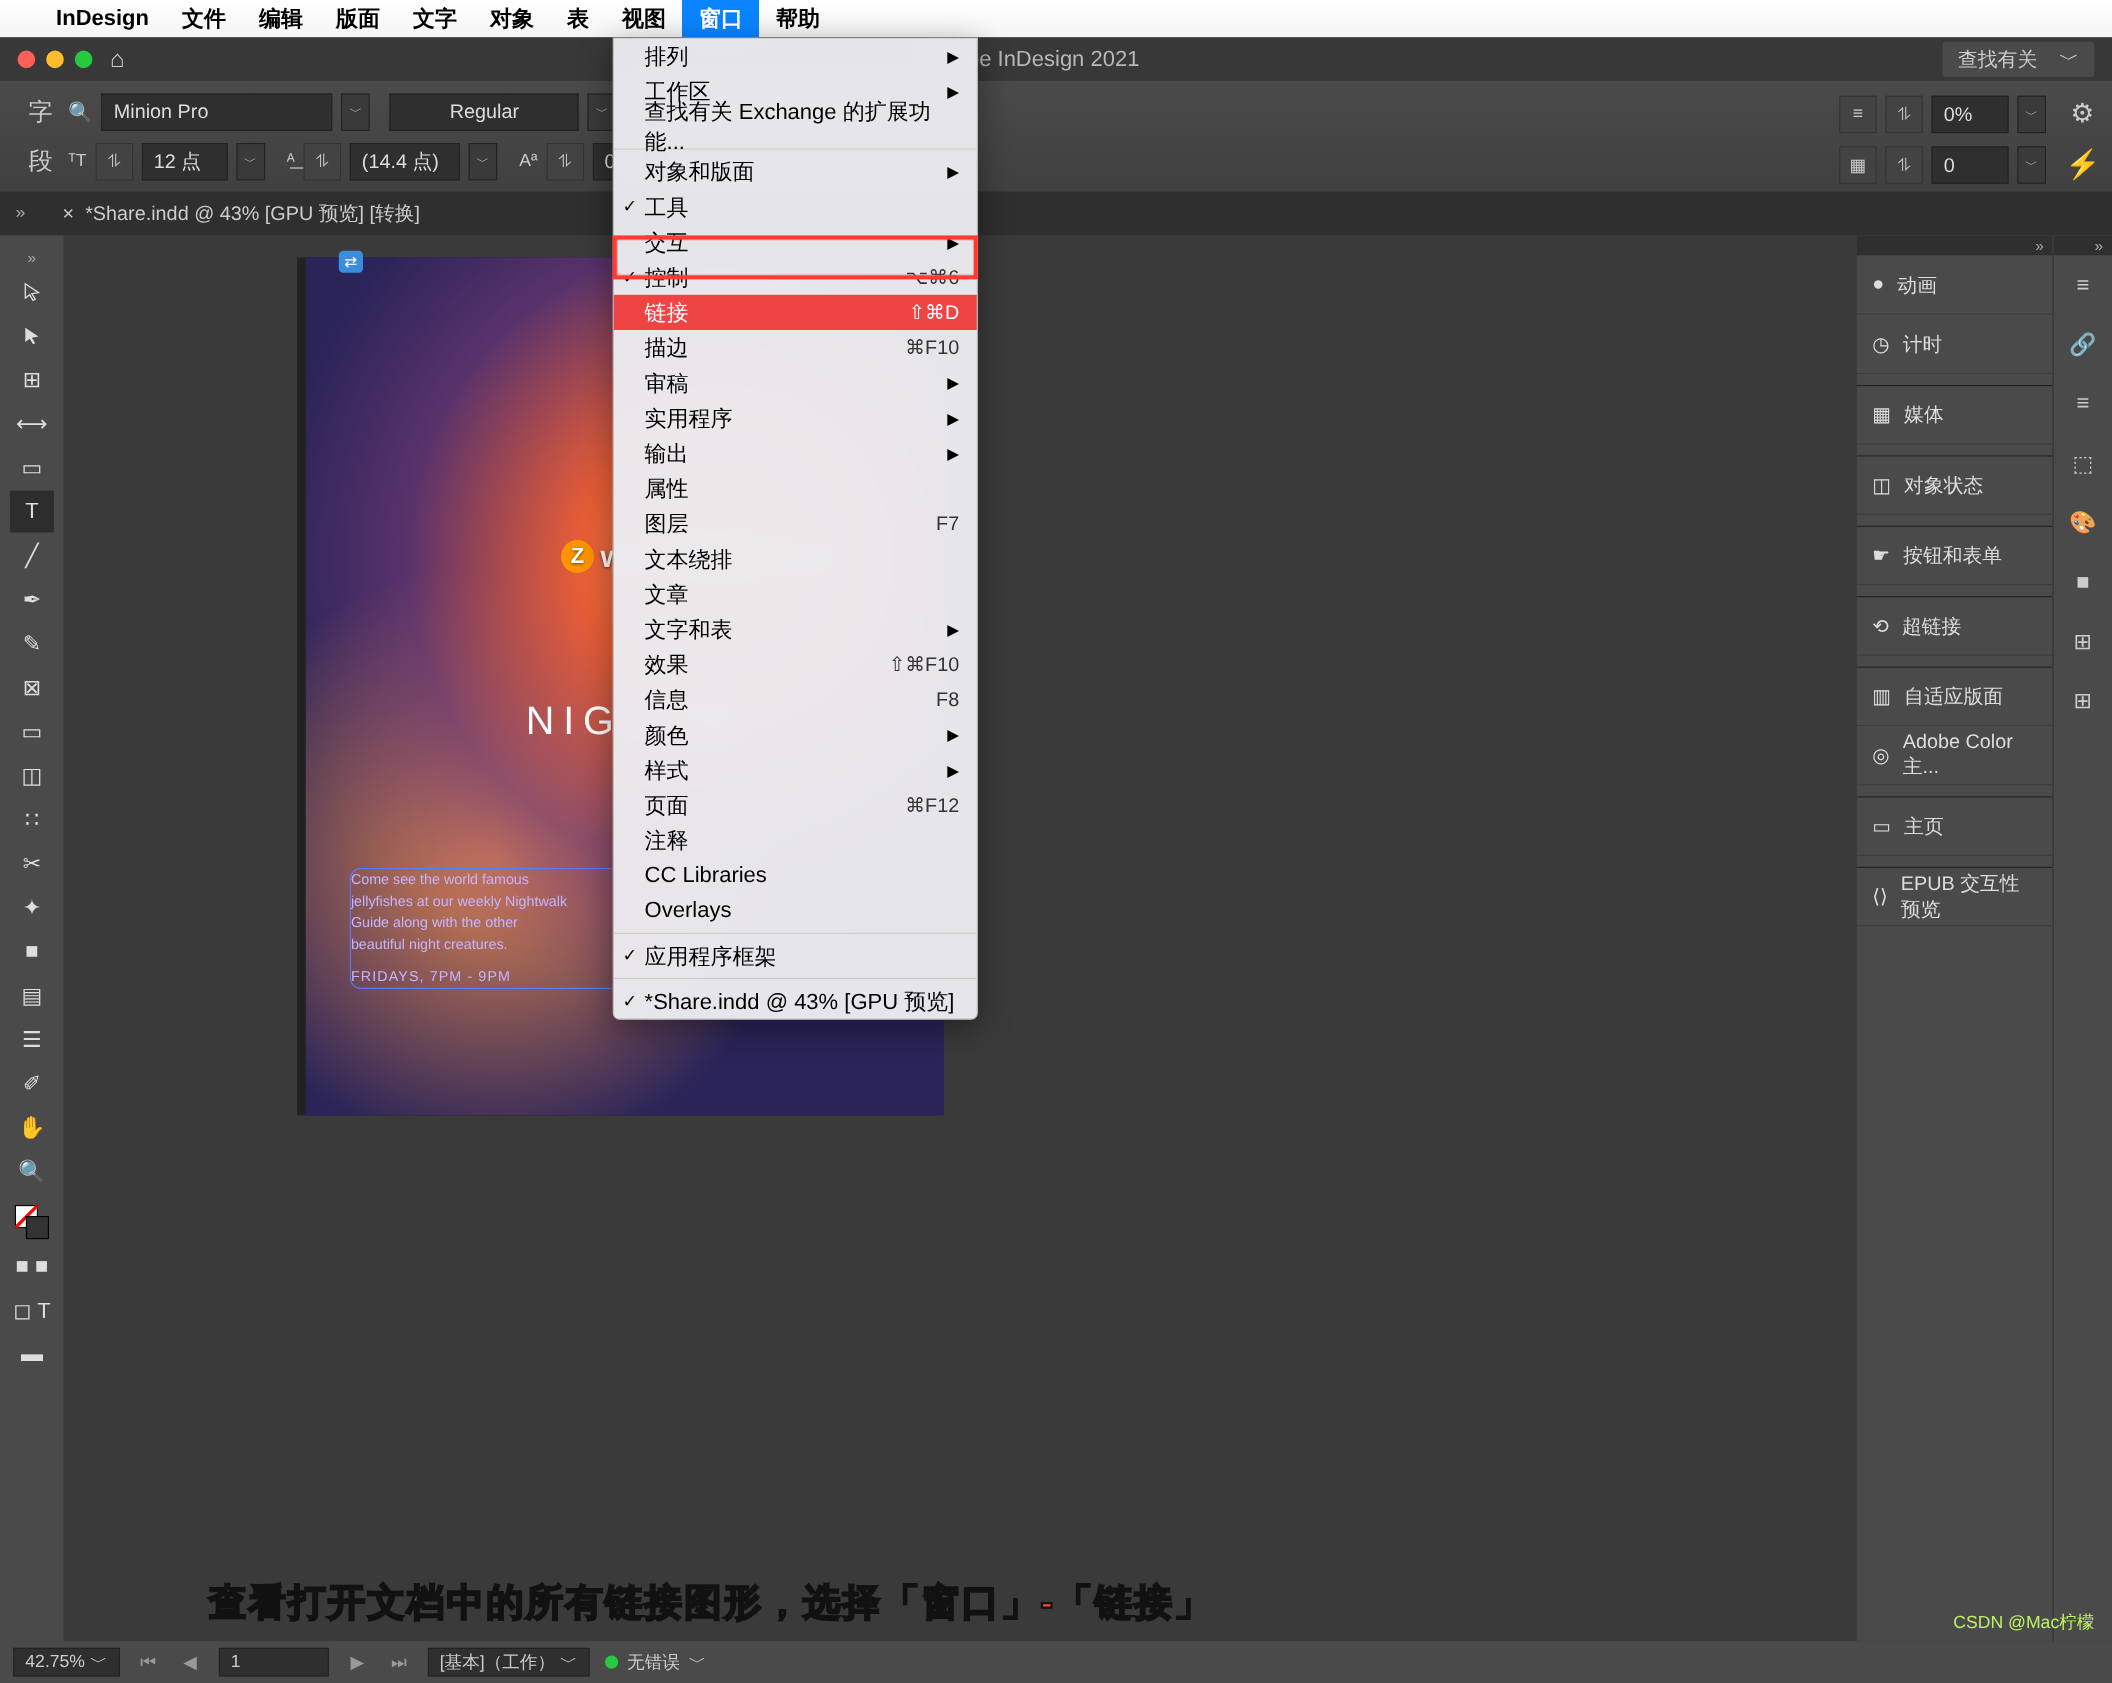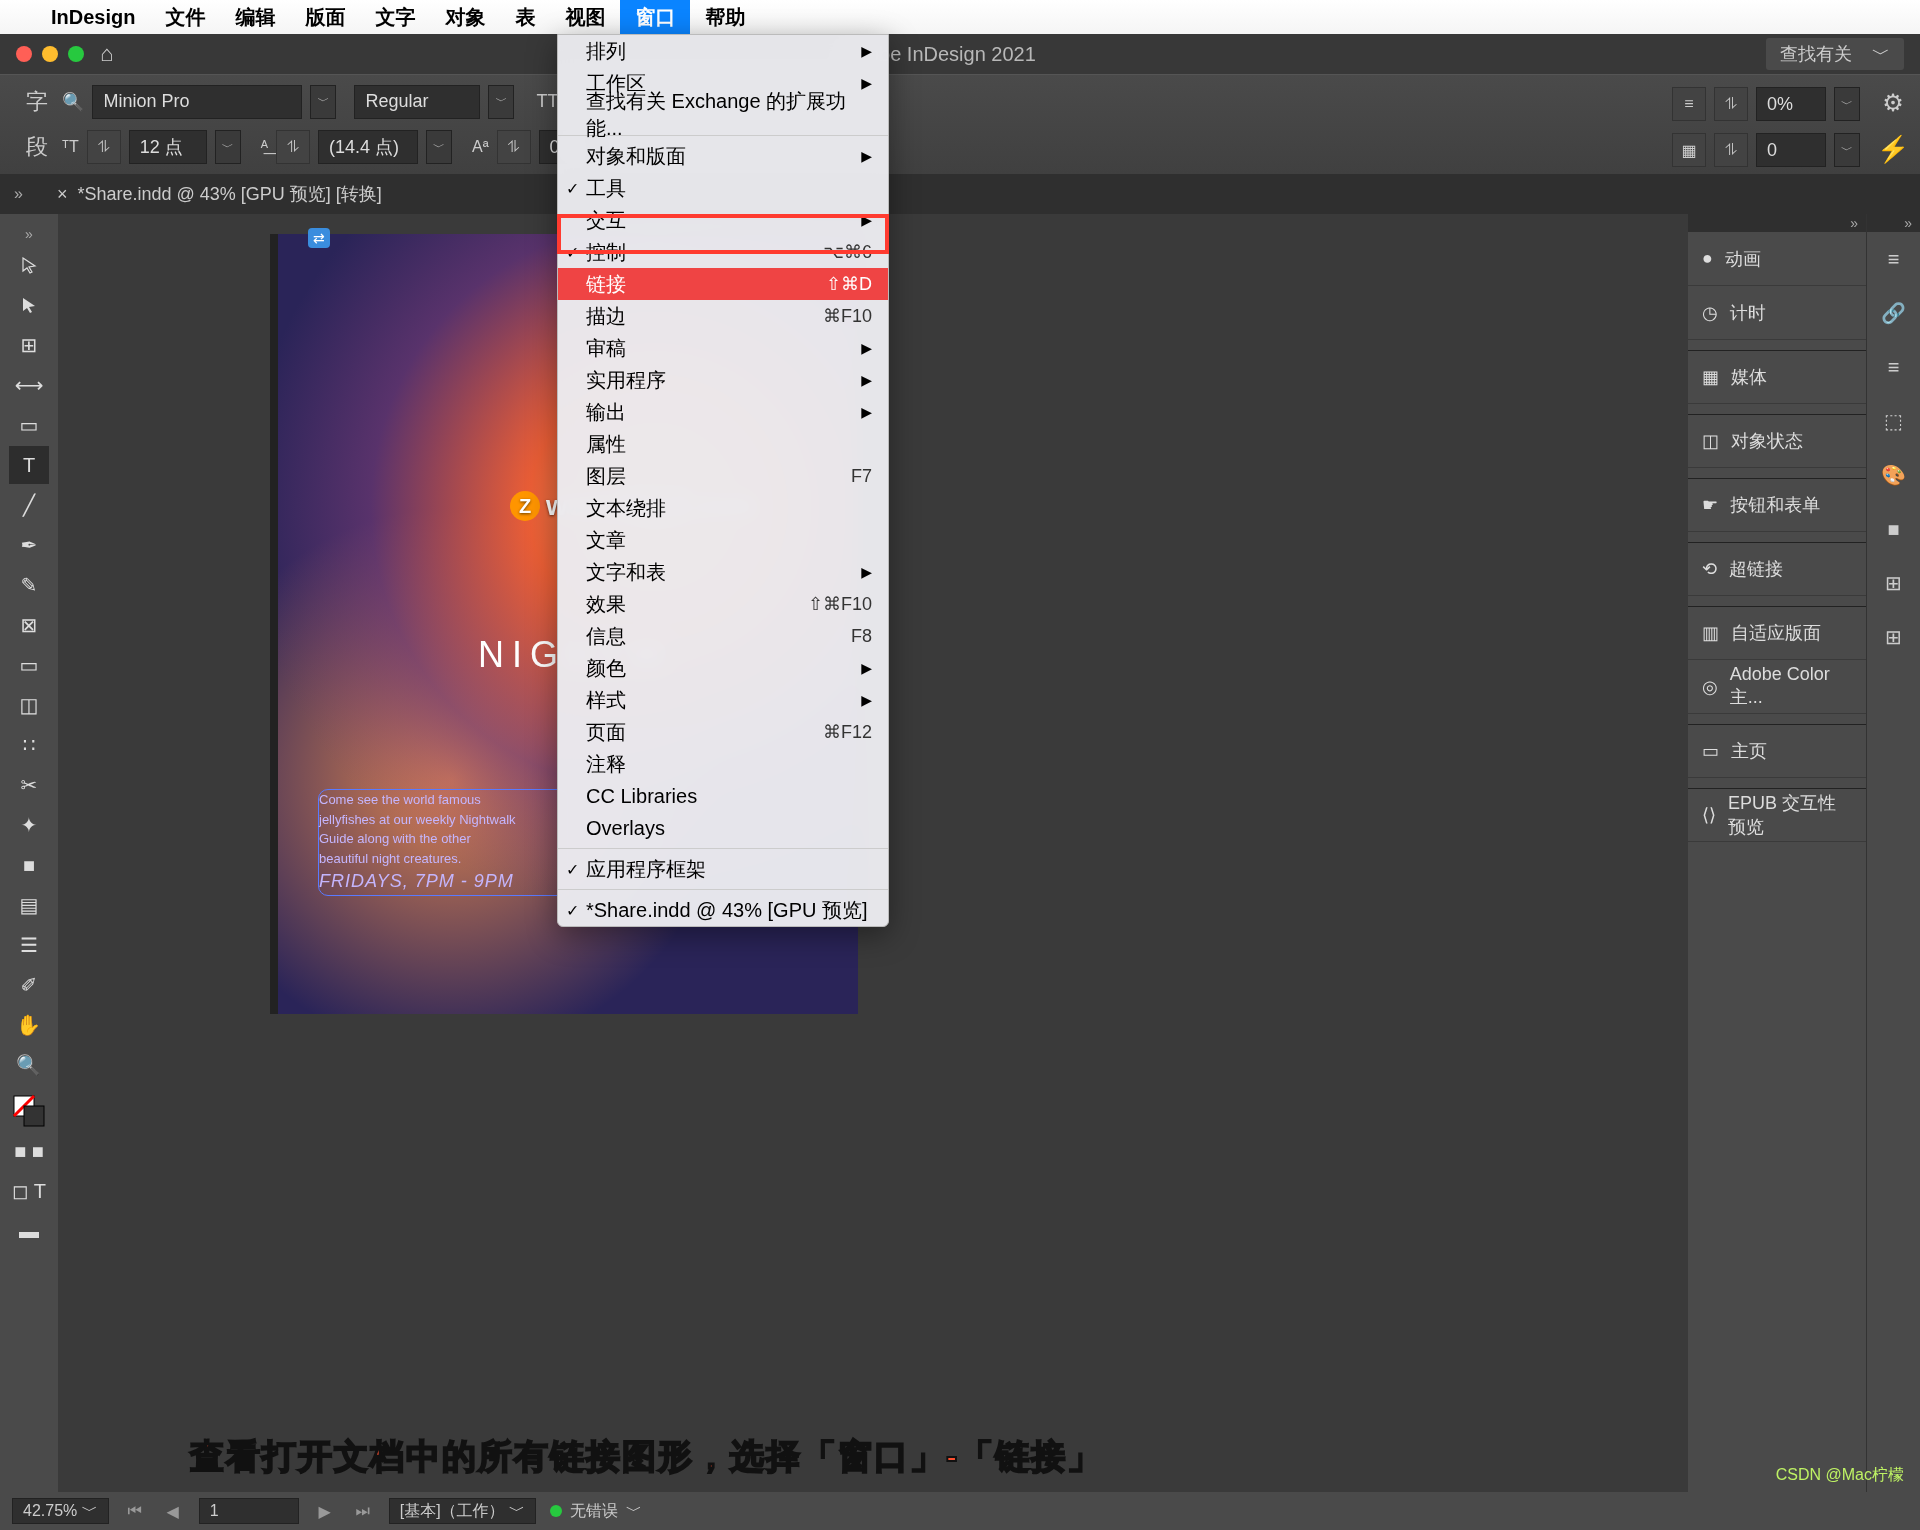--- a/index.html
+++ b/index.html
@@ -28,21 +28,21 @@
 .tab { display: flex; align-items: center; gap: 10px; padding: 0 14px; }
 .work-area { position: absolute; top: 214px; left: 58px; right: 232px; bottom: 38px; background: #3a3a3a; }
 .left-tools { position: absolute; left: 0; top: 214px; bottom: 0; width: 58px; background: #4a4a4a; display: flex; flex-direction: column; align-items: center; padding-top: 10px; gap: 2px; }
 .left-tools .tool { width: 40px; height: 38px; display: flex; align-items: center; justify-content: center; color: #ddd; font-size: 20px; position: relative; }
 .left-tools .tool.active { background: #2d2d2d; }
 .left-tools .swatch { margin-top: 6px; }
 .doc-page { position: absolute; left: 220px; top: 20px; width: 580px; height: 780px; background: #2a2458; box-shadow: -8px 0 0 #222; }
 .jelly { position: absolute; inset: 0; background: radial-gradient(circle at 65% 35%, rgba(255,160,90,0.95), rgba(255,100,50,0.9) 20%, rgba(120,60,120,0.6) 45%, rgba(40,30,90,0) 65%), radial-gradient(circle at 30% 70%, rgba(255,150,80,0.85), rgba(40,30,90,0) 40%); }
 .doc-title { position: absolute; left: 200px; top: 400px; color: #fff; font-size: 36px; letter-spacing: 8px; font-weight: 300; }
 .doc-box { position: absolute; left: 40px; top: 555px; width: 250px; border: 1px solid #5a7aff; border-radius: 10px; padding: 0; color: #c4b5fd; font-size: 13px; line-height: 1.5; }
-.doc-box .caps { letter-spacing: 1px; font-size: 18px; font-style: italic; }
+.doc-box .caps { margin-top: 10px; letter-spacing: 1px; font-size: 13px; }
 .link-badge { position: absolute; left: 30px; top: -6px; background: #3a8dde; color: #fff; border-radius: 4px; padding: 2px 5px; font-size: 14px; }
 .dropdown-menu { position: absolute; left: 557px; top: 34px; width: 332px; background: rgba(235,235,240,0.97); border: 1px solid #bbb; border-radius: 0 0 6px 6px; box-shadow: 0 8px 30px rgba(0,0,0,0.4); font-size: 20px; color: #000; z-index: 100; backdrop-filter: blur(8px); }
 .dropdown-menu .mi { height: 32px; display: flex; align-items: center; padding: 0 16px 0 28px; position: relative; }
 .dropdown-menu .mi .arrow { margin-left: auto; font-size: 14px; color: #000; }
 .dropdown-menu .mi .shortcut { margin-left: auto; font-size: 18px; color: #333; }
 .dropdown-menu .mi .check { position: absolute; left: 8px; font-size: 16px; }
 .dropdown-menu .sep { height: 1px; background: #ccc; margin: 4px 0; }
 .dropdown-menu .mi.highlighted { background: #ef4444; color: #fff; }
 .dropdown-menu .mi.highlighted .shortcut { color: #fff; }
 .highlight-box { position: absolute; left: 557px; top: 214px; width: 332px; height: 40px; border: 4px solid #ff3b30; z-index: 101; pointer-events: none; }
@@ -99,21 +99,21 @@
 <div class="control-bar">
   <div class="char-block">
     <div>字</div>
     <div>段</div>
   </div>
   <div class="col">
     <div class="row">
       <span style="font-size:18px">🔍</span>
       <input class="ctrl-input" style="width: 210px;" value="Minion Pro">
       <div class="ctrl-dd">﹀</div>
-      <input class="ctrl-input" style="width: 126px; margin-left: 10px;" value="Regular">
+      <input class="ctrl-input" style="width: 172px; margin-left: 10px; text-align: center;" value="Regular">
       <div class="ctrl-dd">﹀</div>
       <span style="margin-left:14px;font-size:18px">TT</span>
       <span style="margin-left:10px;font-size:18px">T¹</span>
     </div>
     <div class="row">
       <span>ᵀT</span>
       <div class="icon-btn">⥮</div>
       <input class="ctrl-input" style="width: 78px;" value="12 点">
       <div class="ctrl-dd">﹀</div>
       <span style="margin-left:12px">ᴬ͟</span>

